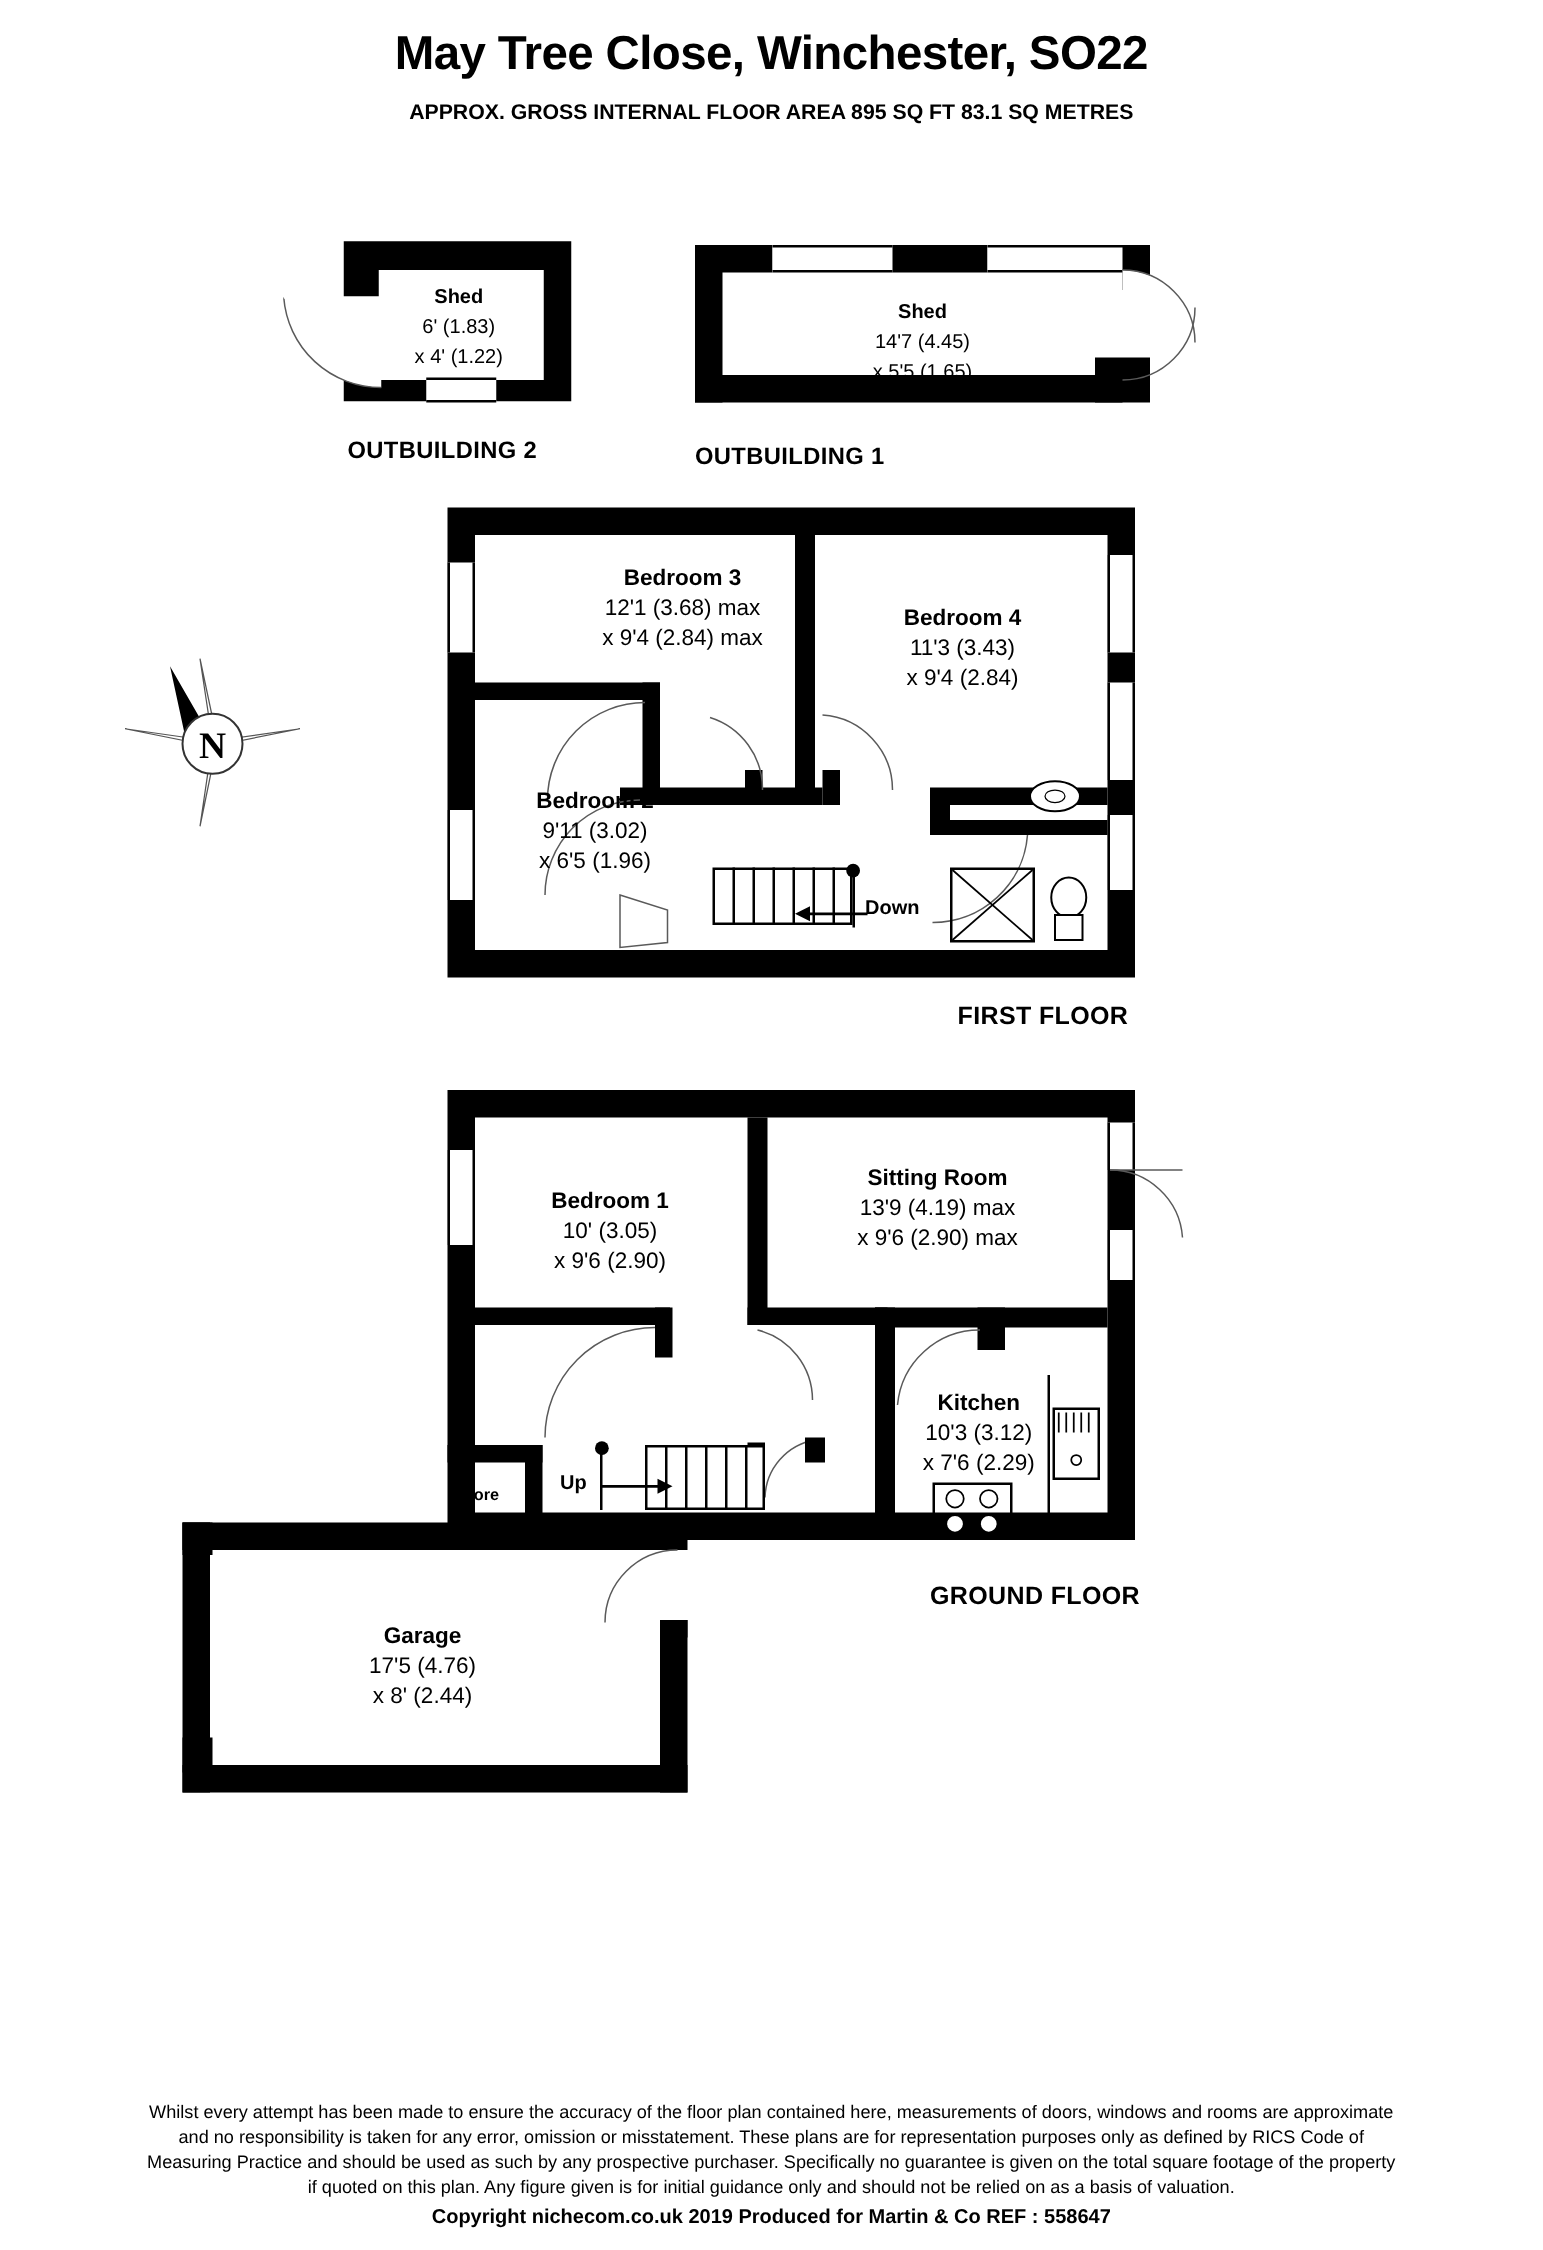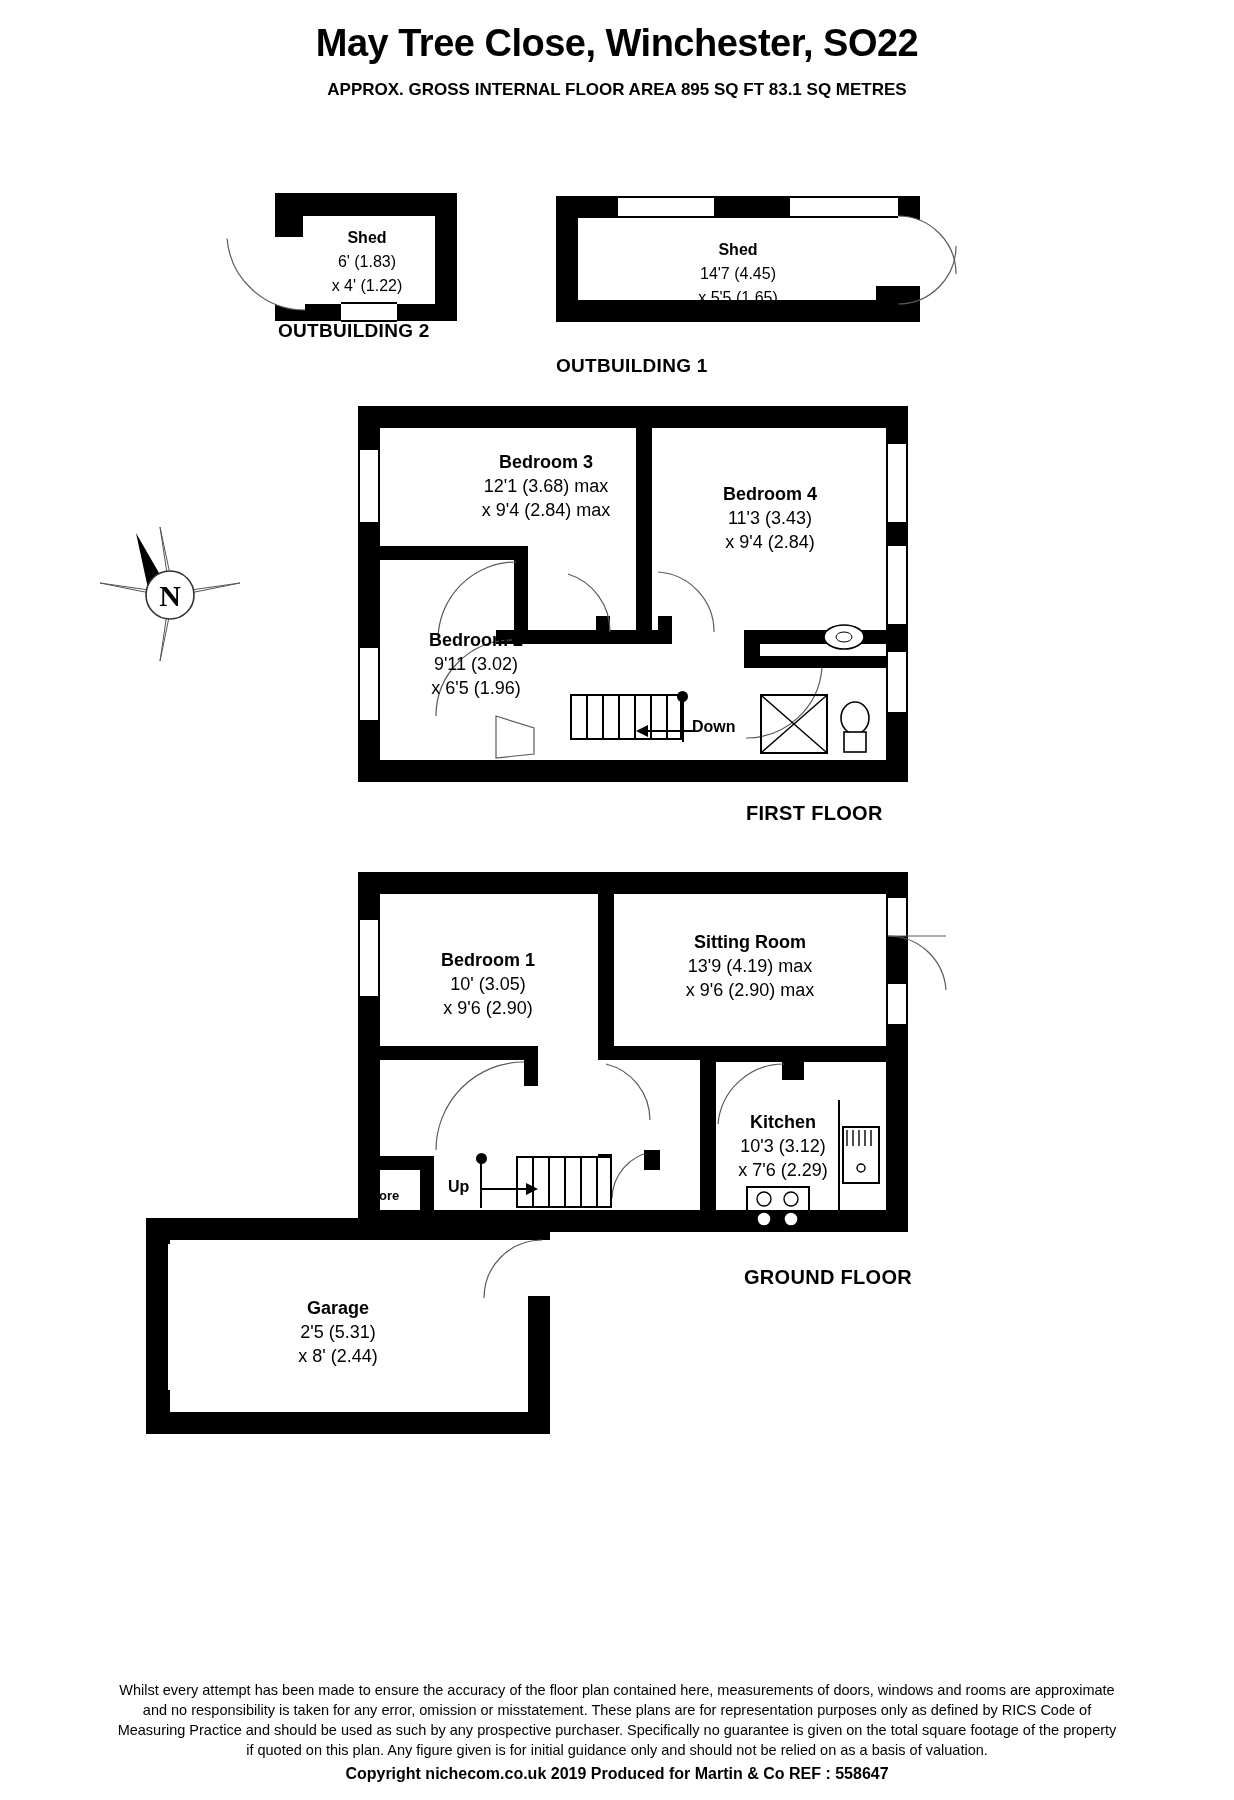--- a/index.html
+++ b/index.html
@@ -100,21 +100,21 @@
       <path d="M 5 2 L 83 2" fill="none" stroke="#ffffff" stroke-width="2"></path>
     </svg>
 
     <div class="win" style="left:341px;top:302px;width:56px;height:20px;"></div>
 
     <div class="room small" style="left:283px;top:226px;width:168px;">
       <span class="nm">Shed</span>
       <span class="dim">6' (1.83)</span>
       <span class="dim">x 4' (1.22)</span>
     </div>
-    <div class="ob-label" style="left:278px;top:320px;">OUTBUILDING 2</div>
+    <div class="ob-label" style="left:278px;top:350px;">OUTBUILDING 2</div>
   </div>
 
   <div>
 
     <div class="wall" style="left:556px;top:196px;width:62px;height:22px;"></div>
 
     <div class="win" style="left:618px;top:196px;width:96px;height:22px;"></div>
     <div class="wall" style="left:714px;top:196px;width:76px;height:22px;"></div>
     <div class="win" style="left:790px;top:196px;width:118px;height:22px;"></div>
 
@@ -242,21 +242,21 @@
       <span class="nm">Bedroom 4</span>
       <span class="dim">11'3 (3.43)</span>
       <span class="dim">x 9'4 (2.84)</span>
     </div>
     <div class="room" style="left:384px;top:628px;width:184px;">
       <span class="nm">Bedroom 2</span>
       <span class="dim">9'11 (3.02)</span>
       <span class="dim">x 6'5 (1.96)</span>
     </div>
 
-    <div class="floor-label" style="left:746px;top:802px;text-align:right;">FIRST FLOOR</div>
+    <div class="floor-label" style="left:766px;top:802px;text-align:right;">FIRST FLOOR</div>
   </div>
 
   <div>
 
     <div class="wall" style="left:358px;top:872px;width:550px;height:360px;"></div>
     <div class="room-fill" style="left:380px;top:894px;width:506px;height:316px;"></div>
 
     <div class="win-v" style="left:358px;top:920px;width:22px;height:76px;"></div>
 
     <div class="win-v" style="left:886px;top:898px;width:22px;height:38px;"></div>
@@ -343,21 +343,21 @@
     <div class="thinline" style="left:158px;top:1252px;width:3px;height:146px;background:#000;"></div>
     <div class="wall" style="left:146px;top:1390px;width:24px;height:28px;"></div>
     <div class="wall" style="left:146px;top:1218px;width:24px;height:26px;"></div>
 
     <svg class="compass" style="left:482px;top:1238px;" width="64" height="62">
       <path d="M 2 60 A 58 58 0 0 1 60 2" fill="none" stroke="#5a5a5a" stroke-width="1.2"></path>
     </svg>
 
     <div class="room" style="left:238px;top:1296px;width:200px;">
       <span class="nm">Garage</span>
-      <span class="dim">2'5 (5.31)</span>
+      <span class="dim">17'5 (4.76)</span>
       <span class="dim">x 8' (2.44)</span>
     </div>
 
     <div class="room" style="left:388px;top:948px;width:200px;">
       <span class="nm">Bedroom 1</span>
       <span class="dim">10' (3.05)</span>
       <span class="dim">x 9'6 (2.90)</span>
     </div>
     <div class="room" style="left:638px;top:930px;width:224px;">
       <span class="nm">Sitting Room</span>

